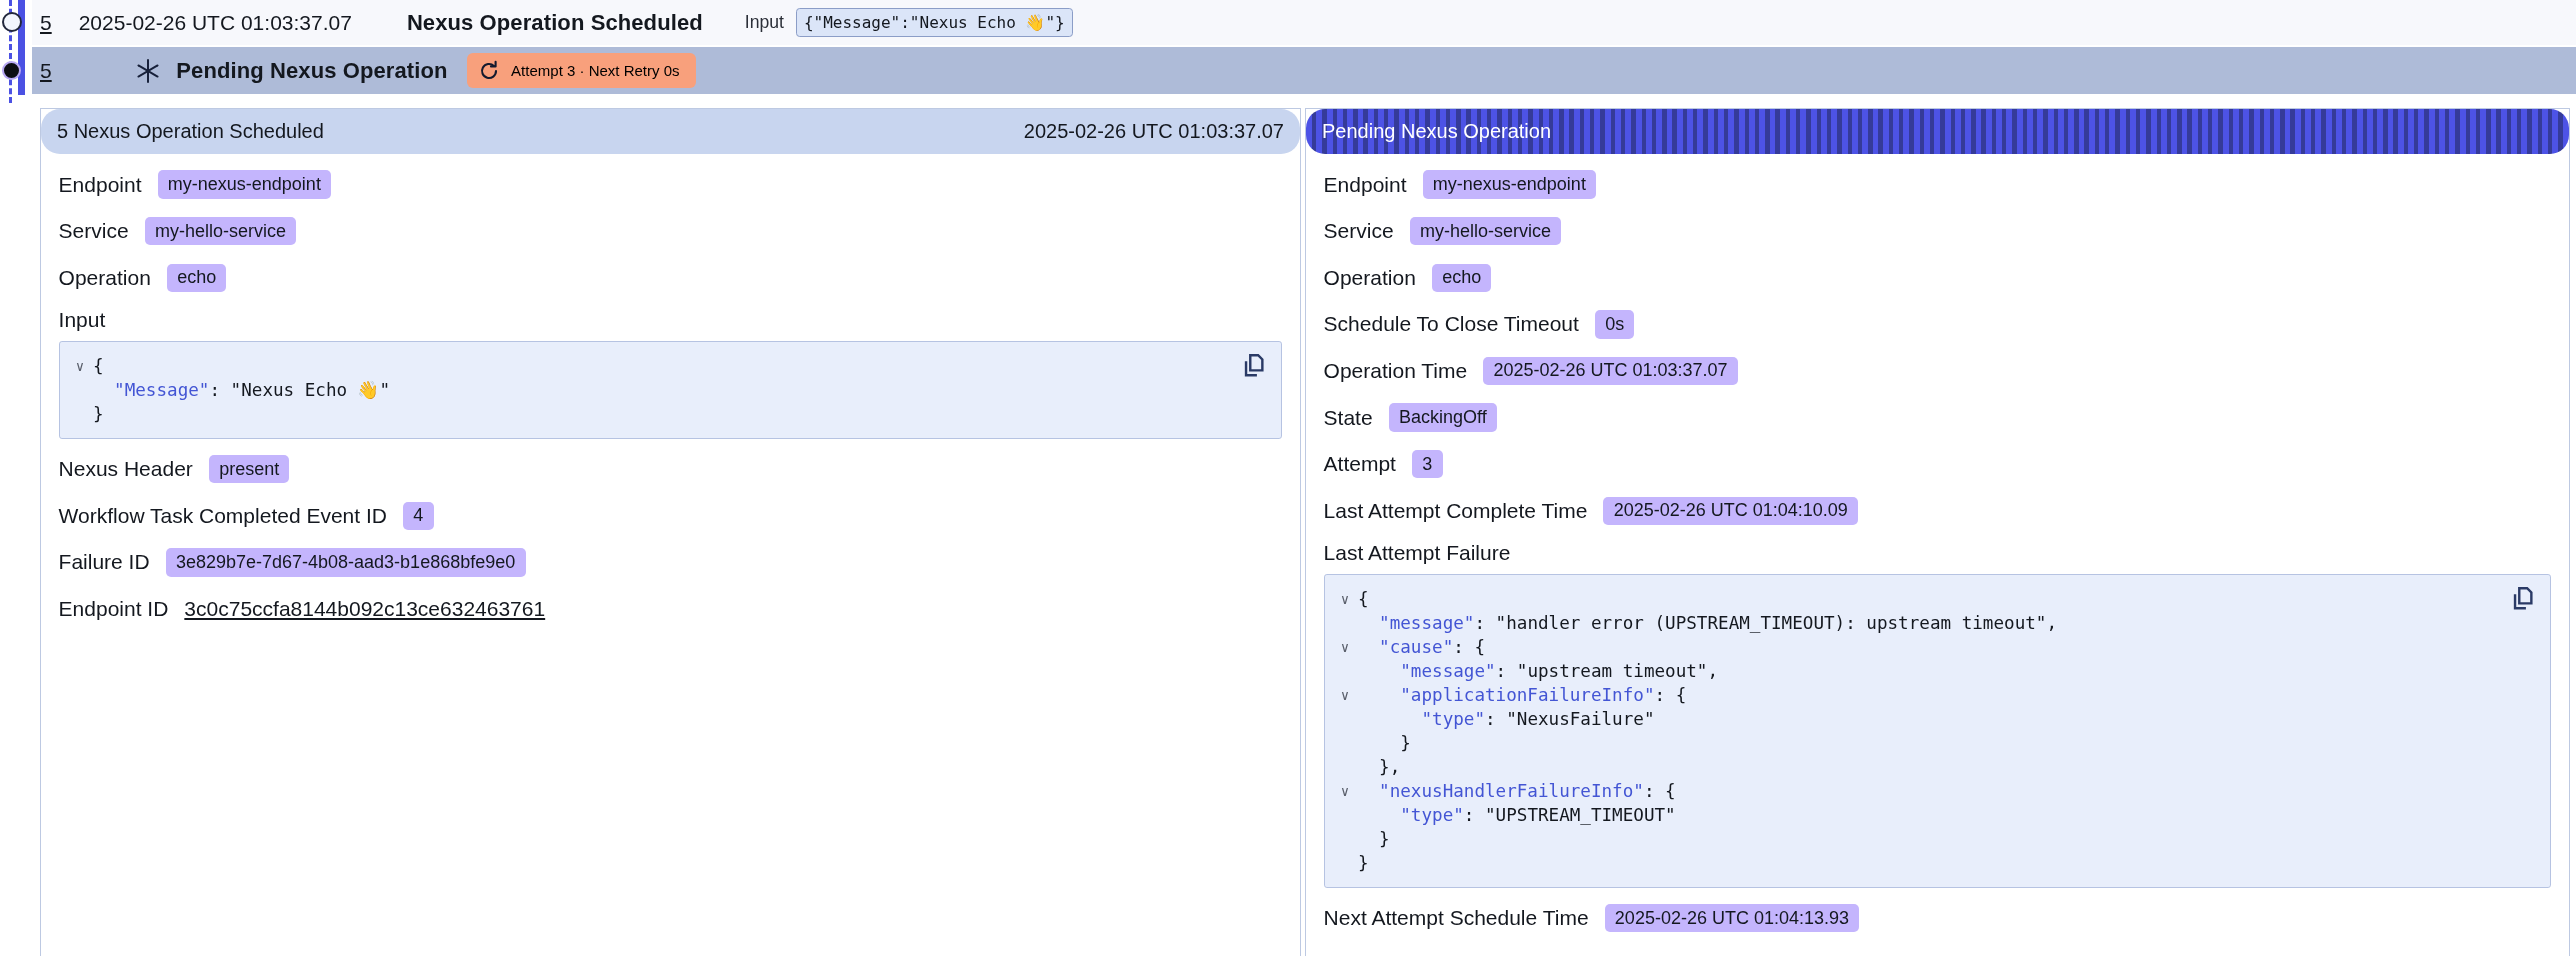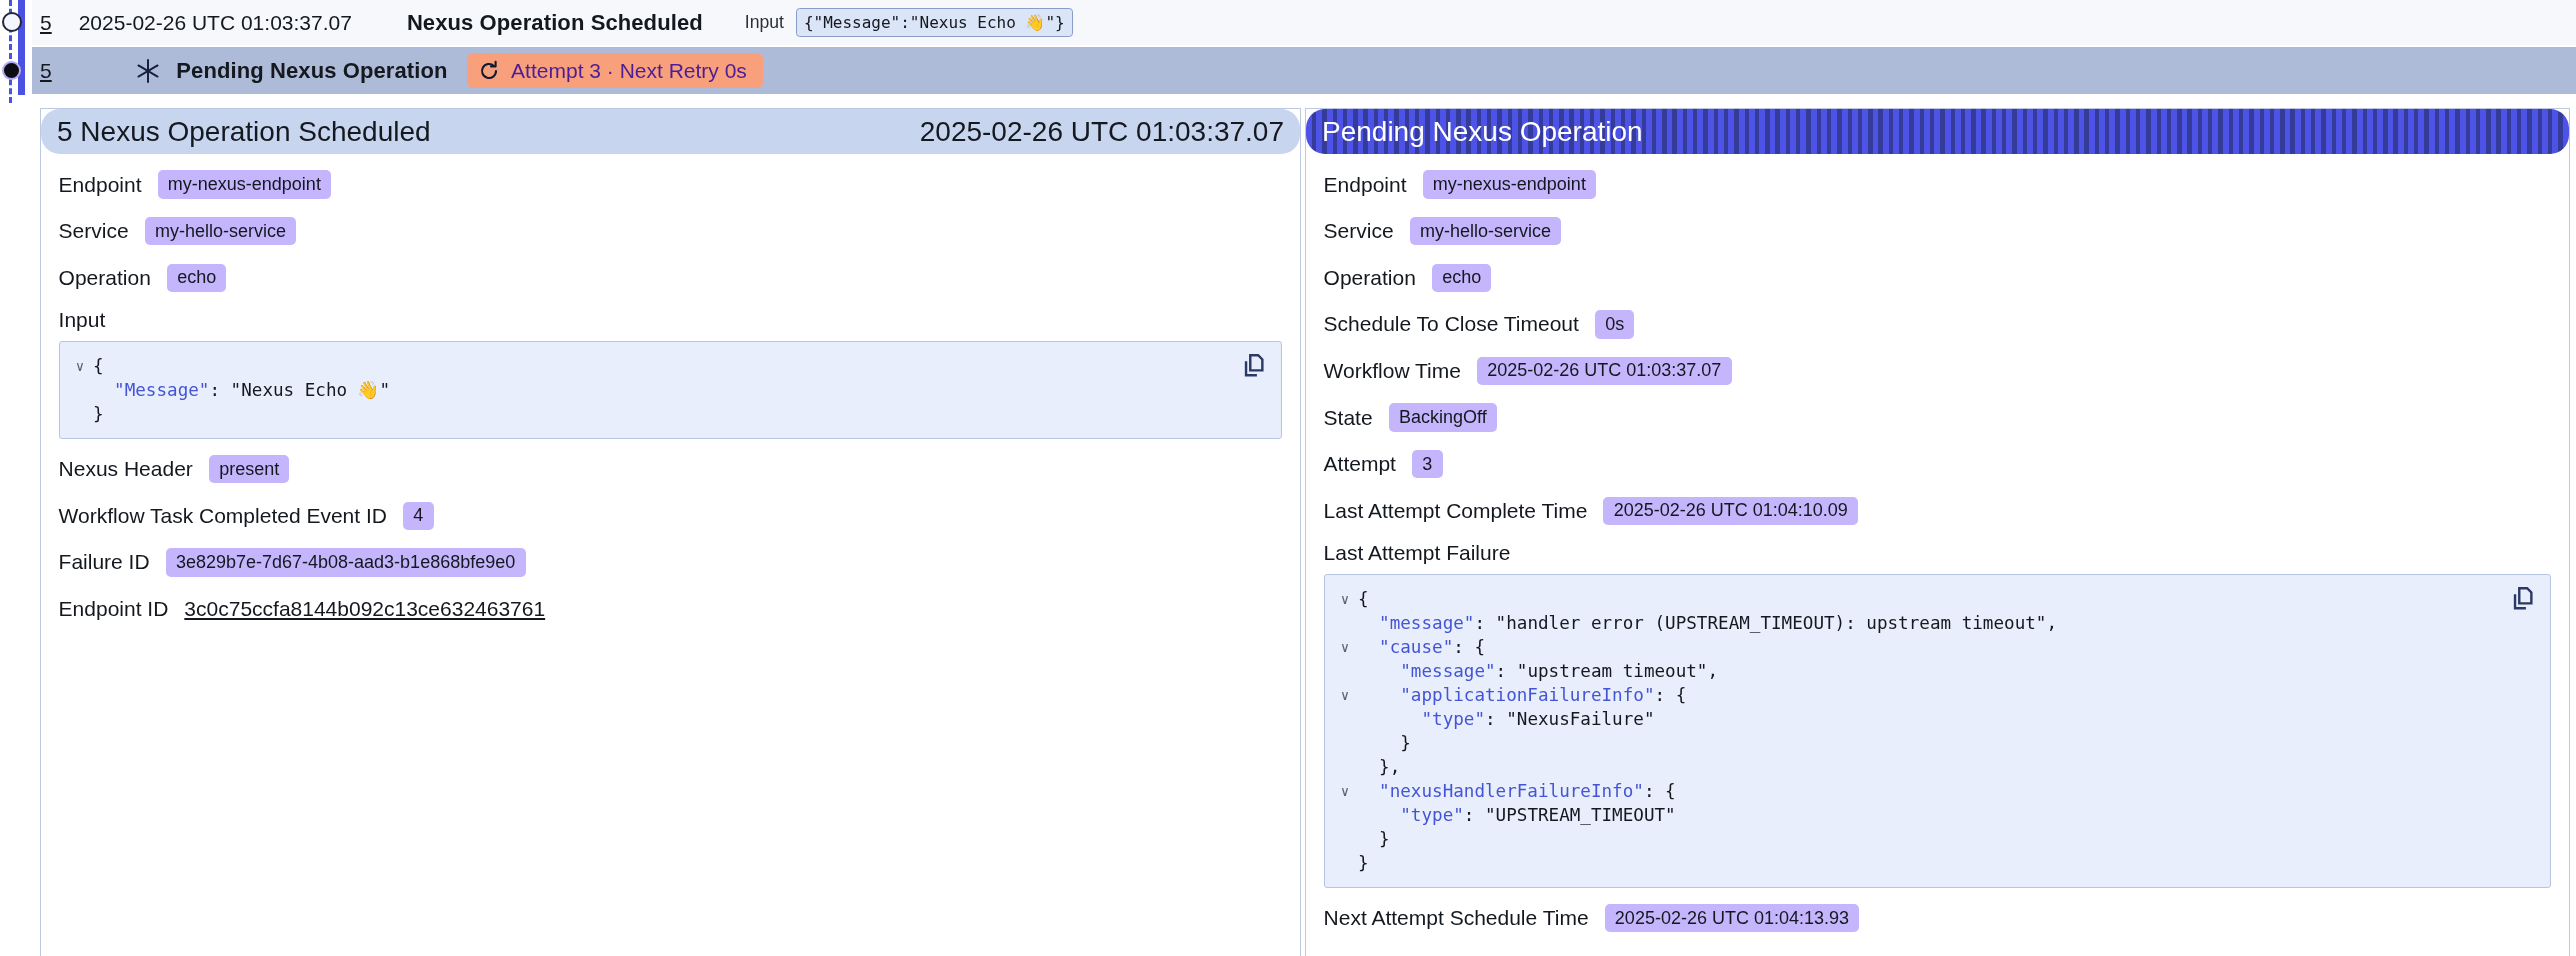--- a/index.html
+++ b/index.html
@@ -24,28 +24,28 @@
   .row-event .row-title{margin-left:55px;}
   .row-input-label{margin-left:42px;font-size:17.6px;color:#2b2f38;}
   .row-input-badge{
     margin-left:11.7px;font-family:"DejaVu Sans Mono",monospace;font-size:16px;
     background:#dbe5f8;border:1.5px solid #8b9dc7;border-radius:3.7px;padding:3.7px 7.3px;color:#14181f;
   }
   .spark{margin-left:82px;width:28px;height:28px;flex:none;display:inline-flex;}
   .row-pending .row-title{margin-left:14.6px;}
   .retry-badge{
     margin-left:19px;display:flex;align-items:center;gap:10.3px;
-    background:#f8a07c;border-radius:5.9px;padding:5.1px 16px 5.1px 10.3px;font-size:21px;color:#4c1d95;cursor:pointer;
+    background:#f8a07c;border-radius:5.9px;padding:5.1px 16px 5.1px 10.3px;font-size:15px;color:#000000;cursor:pointer;
   }
   .retry-badge svg{flex:none;}
   
   .panel{position:absolute;top:108px;bottom:-14.6px;background:#fff;border:1.5px solid #bdc9e2;box-sizing:border-box;}
   .panel-left{left:40px;width:1261px;}
   .panel-right{left:1305px;width:1265px;}
-  .panel-header{height:45px;display:flex;align-items:center;justify-content:space-between;padding:0 16px;font-size:28px;border-radius:19px;}
+  .panel-header{height:45px;display:flex;align-items:center;justify-content:space-between;padding:0 16px;font-size:20px;border-radius:19px;}
   .panel-header.light{background:#c8d5ef;color:#14181f;}
   .panel-header.striped{
     background:repeating-linear-gradient(90deg,#4d53e6 0 5.9px,#353b99 5.9px 10.3px);color:#ffffff;
   }
   .panel-body{padding:14.6px 17.6px;}
   .field-row{display:flex;align-items:center;gap:16px;height:32px;margin-bottom:14.6px;}
   .field-label{font-size:21px;white-space:nowrap;}
   .field-badge{font-size:18px;background:#c4b5fd;border-radius:5px;padding:3.7px 10.3px;white-space:nowrap;}
   .field-link{font-size:21px;text-decoration:underline;cursor:pointer;white-space:nowrap;}
   .section-label{font-size:21px;margin:2.9px 0 8.8px;}
@@ -166,21 +166,21 @@
         </div>
         <div class="field-row">
           <span class="field-label">Operation</span>
           <span class="field-badge">echo</span>
         </div>
         <div class="field-row">
           <span class="field-label">Schedule To Close Timeout</span>
           <span class="field-badge">0s</span>
         </div>
         <div class="field-row">
-          <span class="field-label">Workflow Time</span>
+          <span class="field-label">Operation Time</span>
           <span class="field-badge">2025-02-26 UTC 01:03:37.07</span>
         </div>
         <div class="field-row">
           <span class="field-label">State</span>
           <span class="field-badge">BackingOff</span>
         </div>
         <div class="field-row">
           <span class="field-label">Attempt</span>
           <span class="field-badge">3</span>
         </div>

